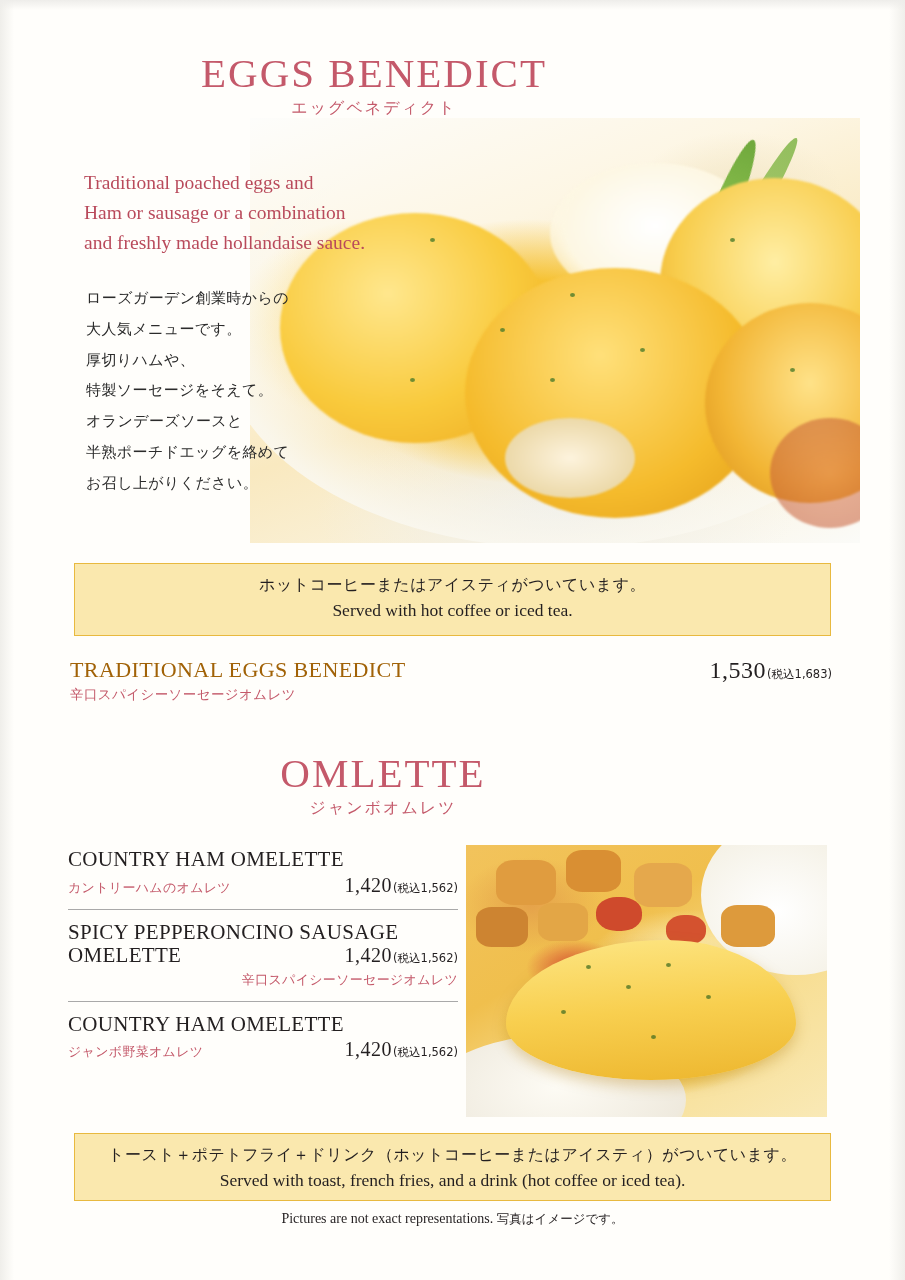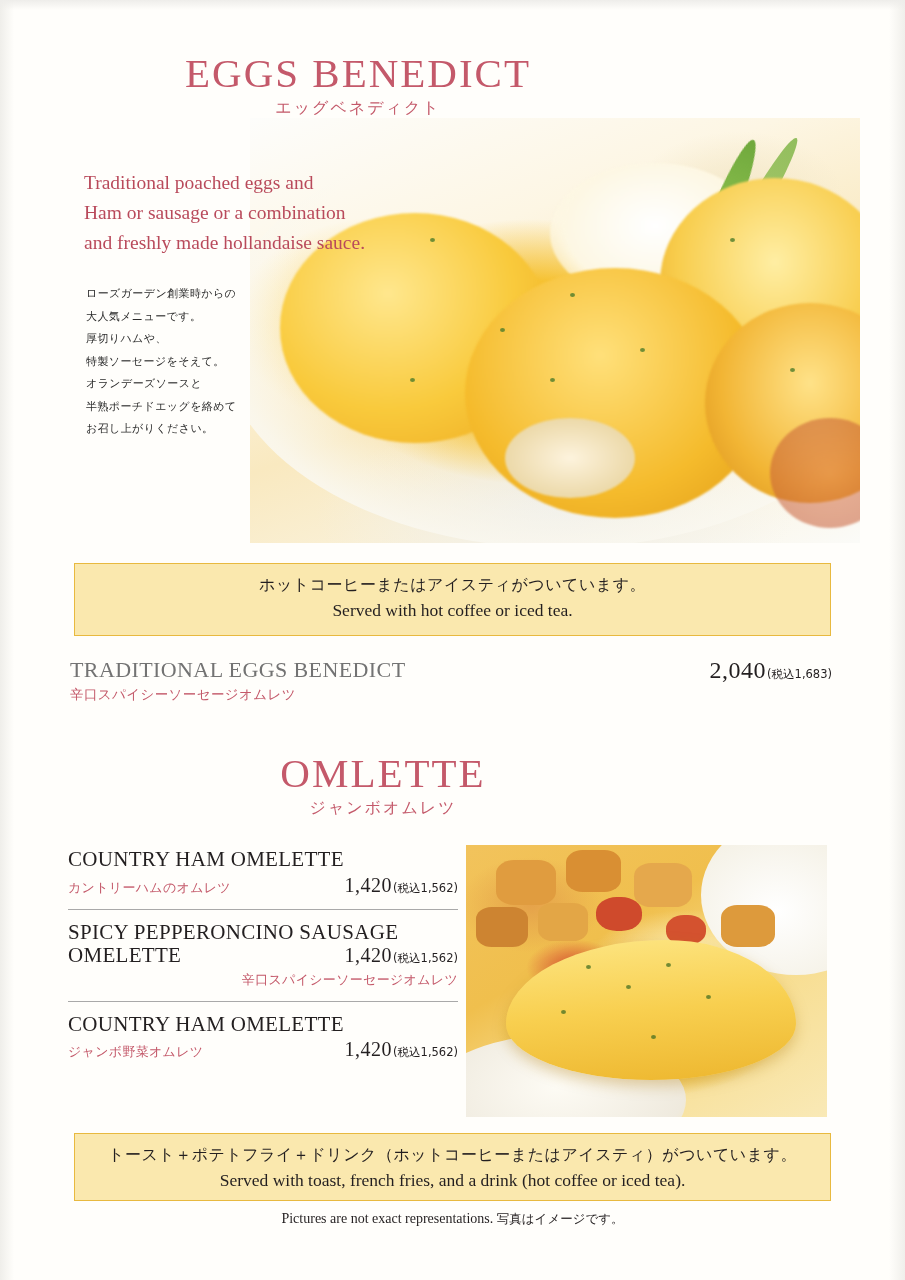--- a/index.html
+++ b/index.html
@@ -38,21 +38,21 @@
     line-height: 1.05;
   }
   .section-title .jp {
     display: block;
     font-family: "DejaVu Sans", sans-serif;
     font-size: 16px;
     letter-spacing: 2px;
     margin-top: 3px;
   }
 
-  #eggs-title { position: absolute; left: 0; top: 52px; width: 716px; }
+  #eggs-title { position: absolute; left: 16px; top: 52px; width: 716px; }
   #omlette-title { position: absolute; left: 0; top: 752px; width: 766px; }
 
   
   .hero {
     position: absolute;
     left: 250px;
     top: 118px;
     width: 610px;
     height: 425px;
     overflow: hidden;
@@ -131,21 +131,21 @@
   }
   .lead div { white-space: nowrap; }
 
   .desc-jp {
     position: absolute;
     left: 86px;
     top: 283px;
     width: 260px;
     color: #2b2b2b;
     font-family: "DejaVu Sans", sans-serif;
-    font-size: 11px;
+    font-size: 15px;
     line-height: 2.05;
     letter-spacing: 0.4px;
   }
 
   
   .banner {
     position: absolute;
     border: 1px solid #e8b93f;
     background: #fae8ae;
     text-align: center;
@@ -177,21 +177,21 @@
   }
   .item-row {
     display: flex;
     align-items: flex-start;
     justify-content: space-between;
   }
   .item-name-en {
     font-family: "Liberation Serif", serif;
     font-size: 22px;
     letter-spacing: 0.4px;
-    color: #737373;
+    color: #a16207;
     line-height: 1.15;
   }
   .item-name-jp {
     font-family: "DejaVu Sans", sans-serif;
     font-size: 13.5px;
     color: #c4596a;
     letter-spacing: 0.4px;
     margin-top: 4px;
   }
   .price-wrap {
@@ -363,21 +363,21 @@
     <div class="en">Served with hot coffee or iced tea.</div>
   </div>
 
   <div id="item-traditional">
     <div class="item-row">
       <div>
         <div class="item-name-en">TRADITIONAL EGGS BENEDICT</div>
         <div class="item-name-jp">辛口スパイシーソーセージオムレツ</div>
       </div>
       <div class="price-wrap">
-        <span class="price-main">2,040</span>
+        <span class="price-main">1,530</span>
         <span class="price-tax">(税込1,683)</span>
       </div>
     </div>
   </div>
 
   <div class="section-title" id="omlette-title">
     <span class="en">OMLETTE</span>
     <span class="jp">ジャンボオムレツ</span>
   </div>
 

